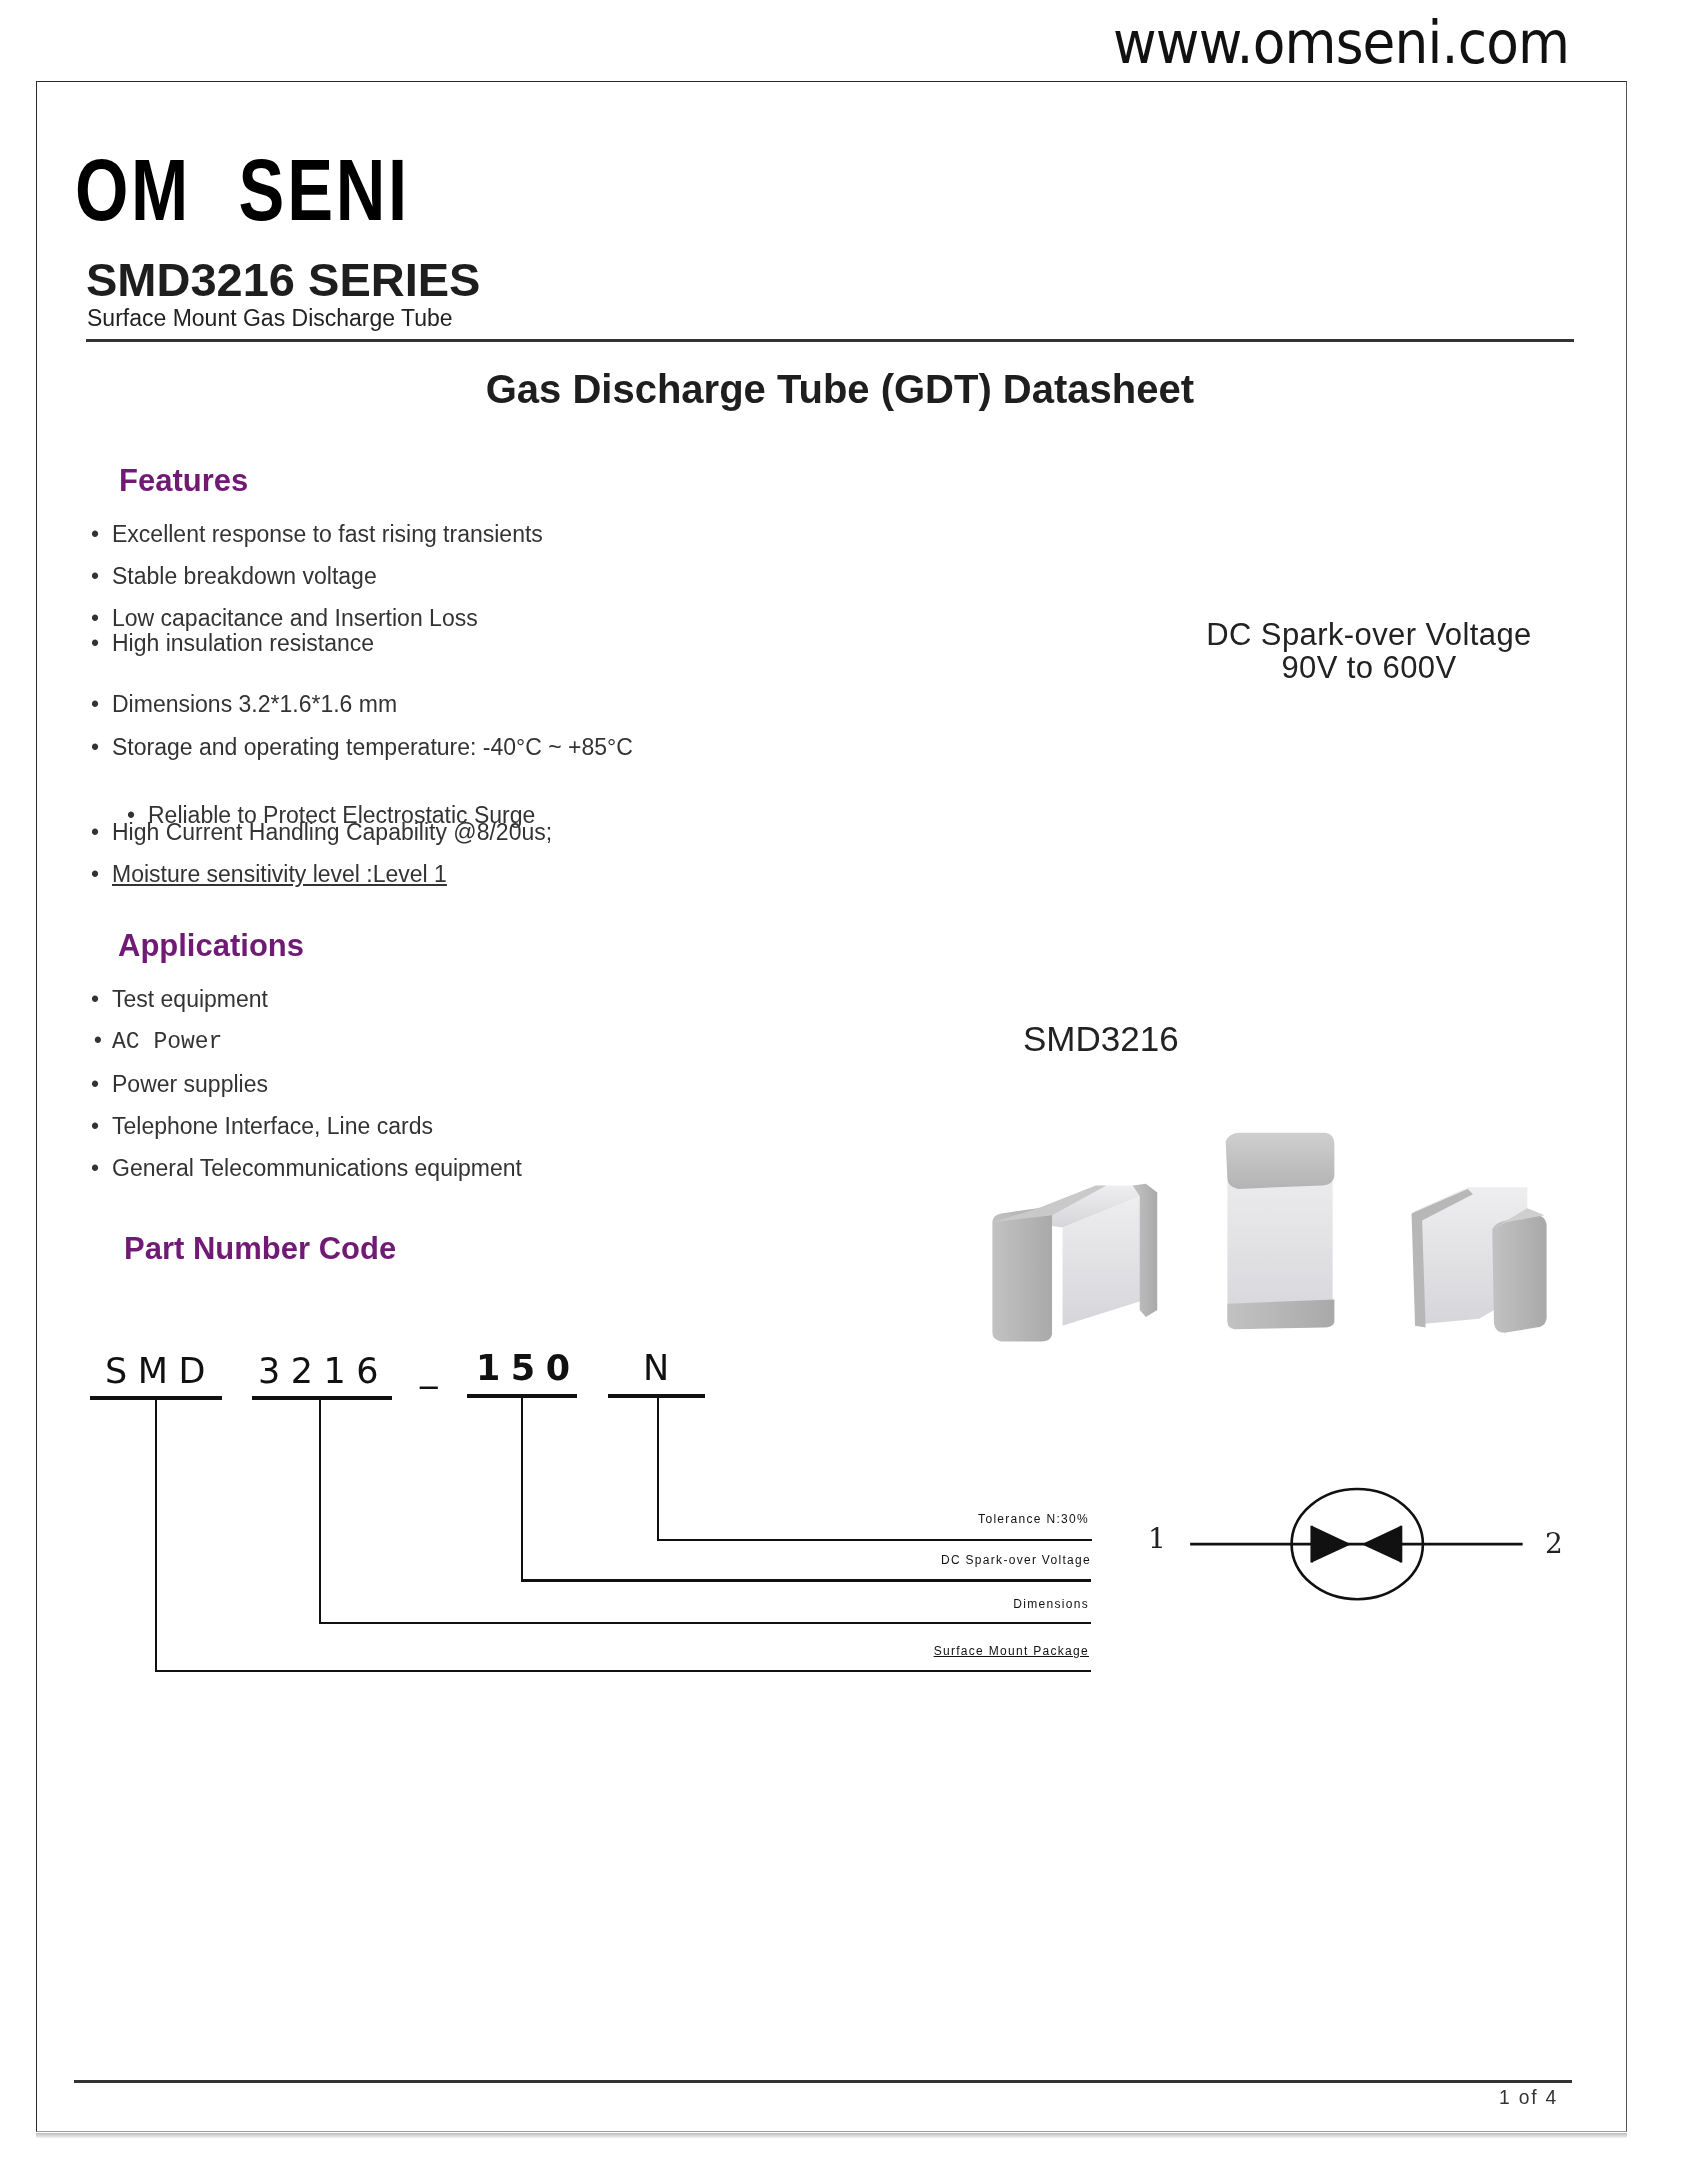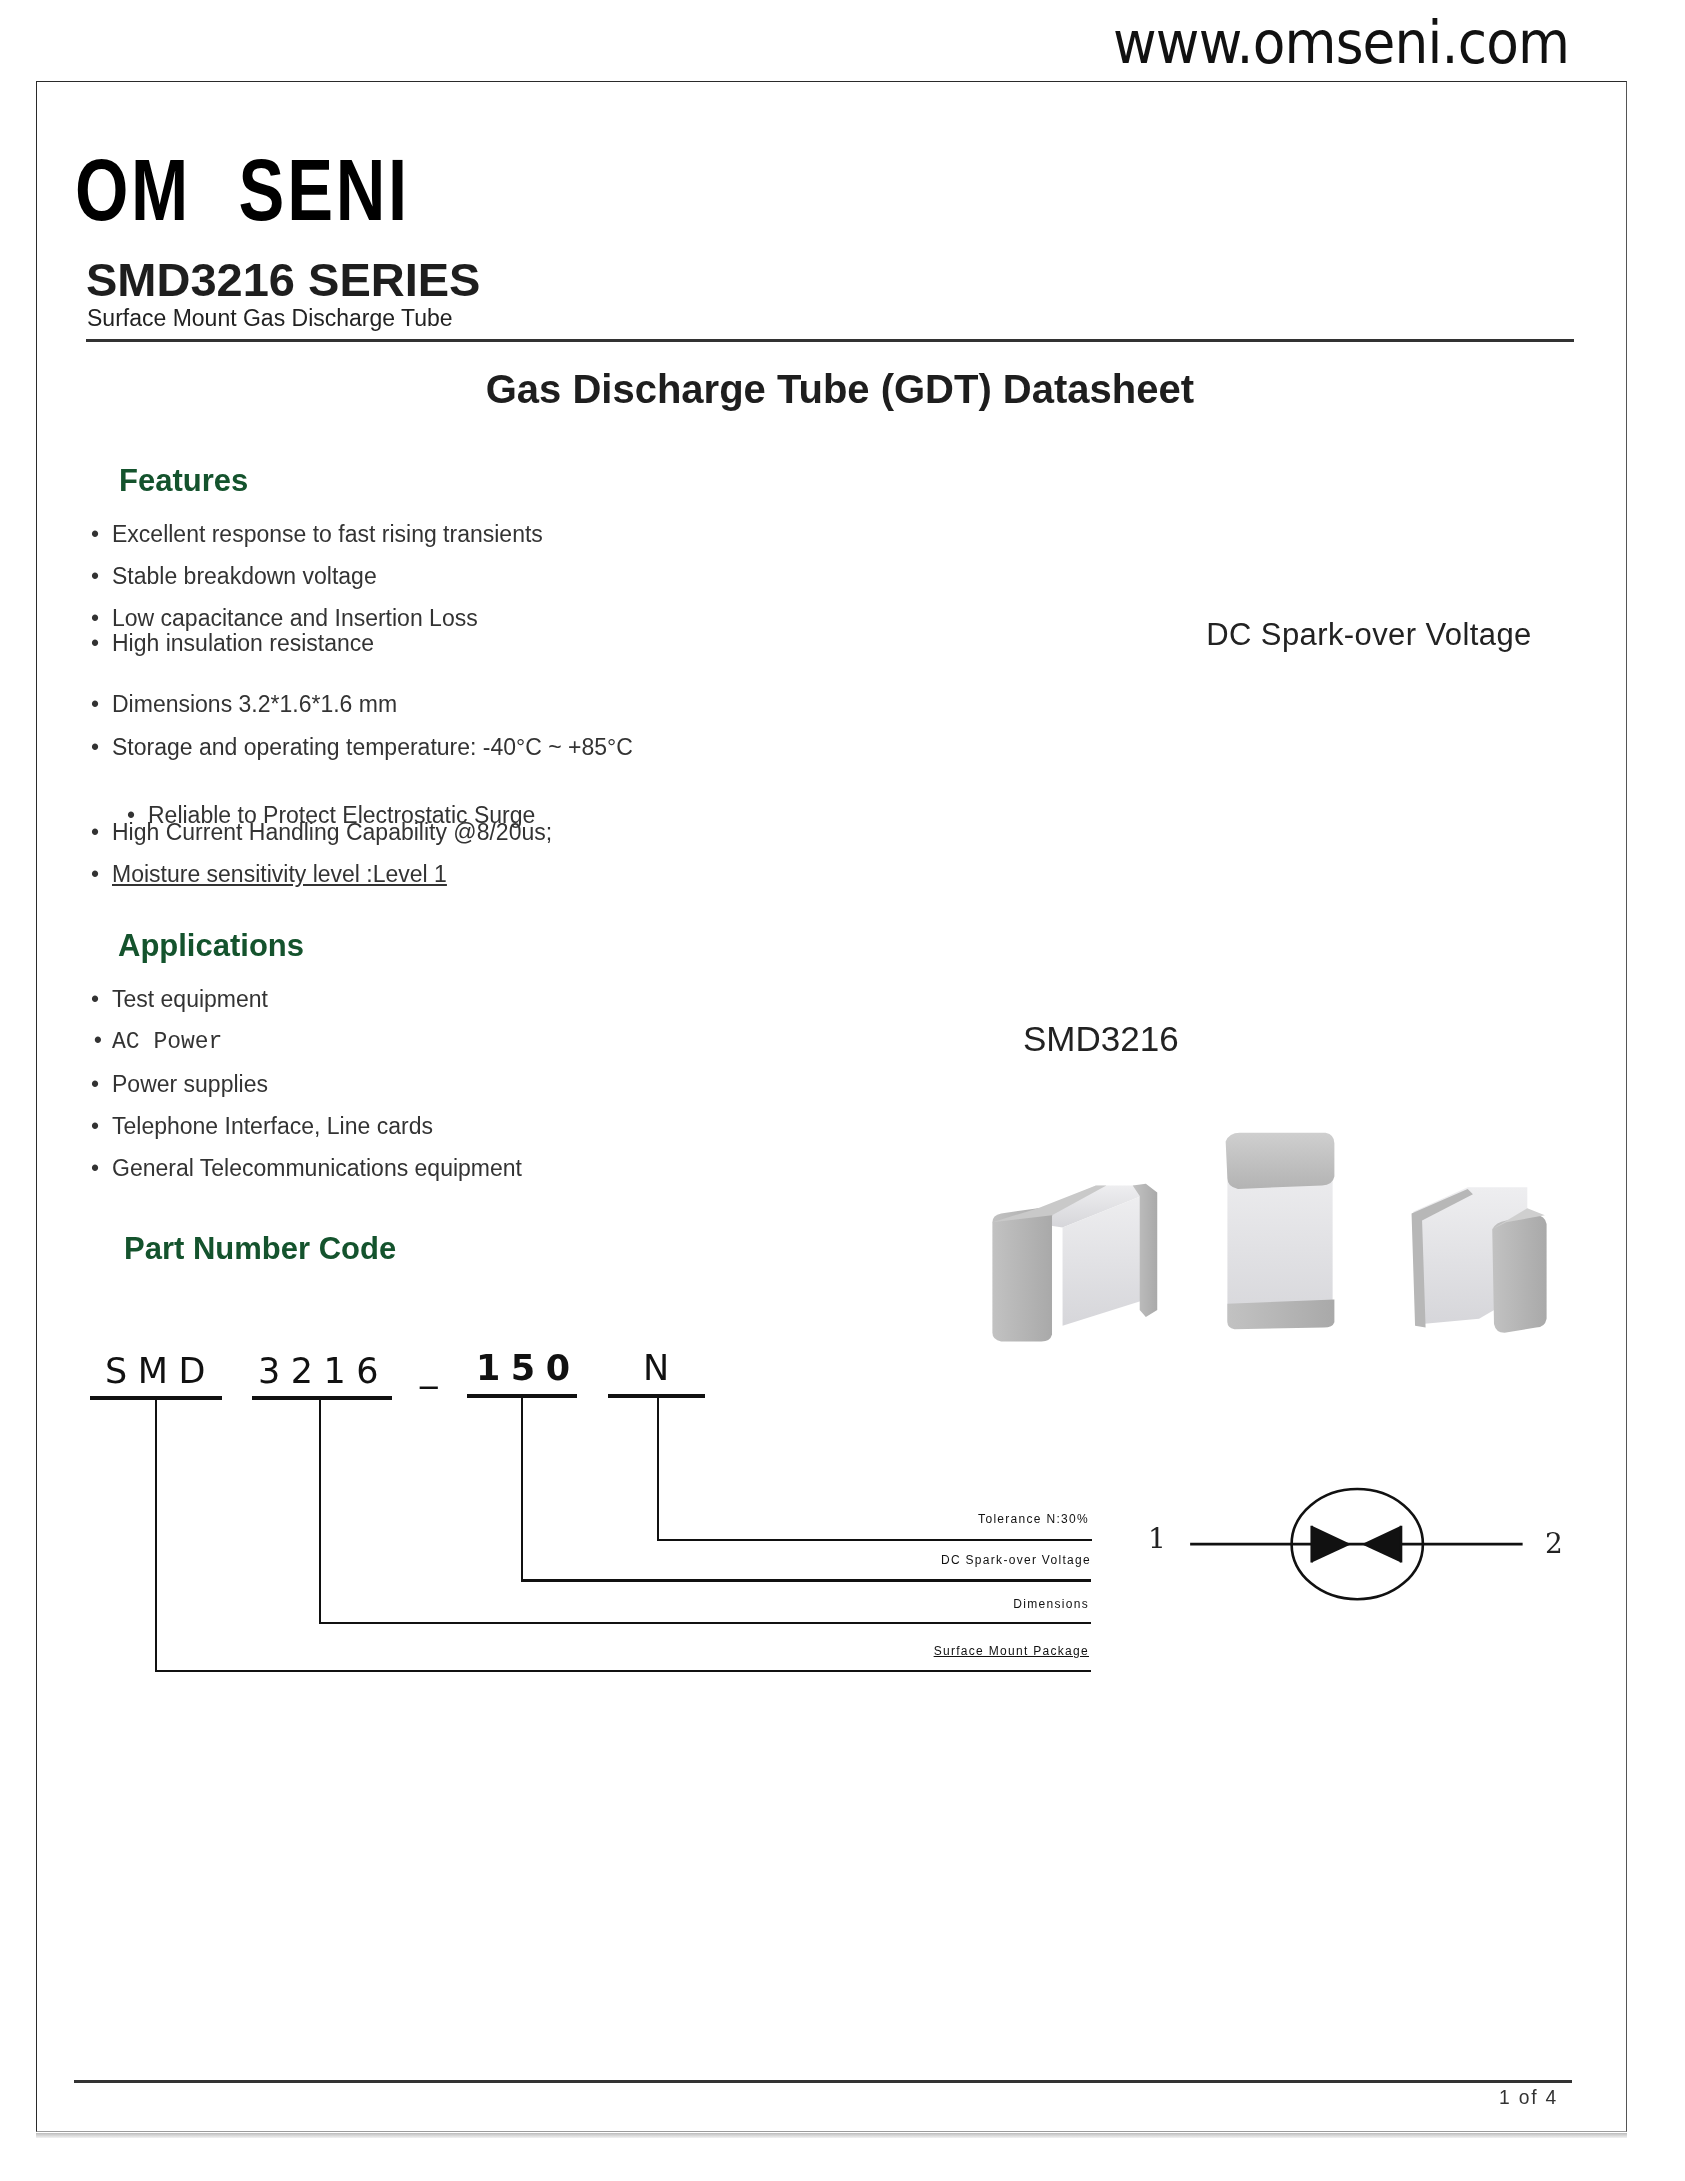--- a/index.html
+++ b/index.html
@@ -34,21 +34,21 @@
     left: 87px; top: 307px; font-size: 23px; color: #222; white-space: nowrap; line-height: 1;
   }
   .header-rule { left: 86px; top: 339px; width: 1488px; height: 2.6px; background: #333; }
 
   .doc-title {
     left: 0; width: 1685px; top: 369px; text-align: center;
     font-size: 40px; font-weight: bold; color: #1e1e1e; line-height: 1;
     transform: translateX(-2.6px);
   }
 
-  .section-heading { font-size: 31px; font-weight: bold; color: #14532d; line-height: 1; white-space: nowrap; }
+  .section-heading { font-size: 31px; font-weight: bold; color: #701a75; line-height: 1; white-space: nowrap; }
 
   .bullet-list { list-style: none; }
   .bullet-list li {
     position: absolute; left: 0; font-size: 23px; color: #333; white-space: nowrap; line-height: 1;
   }
   .bullet-list li .dot {
     display: inline-block; width: 21px; font-size: 23px; color: #333;
   }
 
   .spark-box {
@@ -98,20 +98,21 @@
   <li style="top:632px;"><span class="dot">•</span><span>High insulation resistance</span></li>
   <li style="top:693px;"><span class="dot">•</span><span>Dimensions 3.2*1.6*1.6 mm</span></li>
   <li style="top:736px;"><span class="dot">•</span><span>Storage and operating temperature: -40°C ~ +85°C</span></li>
   <li style="top:804px;margin-left:36px;"><span class="dot">•</span><span>Reliable to Protect Electrostatic Surge</span></li>
   <li style="top:821px;"><span class="dot">•</span><span>High Current Handling Capability @8/20us;</span></li>
   <li style="top:863px;text-decoration:underline;"><span class="dot">•</span><span>Moisture sensitivity level :Level 1</span></li>
 </ul>
 
 <div class="abs spark-box">
   <div>DC Spark-over Voltage</div>
+  <div>90V to 600V</div>
 </div>
 
 <div class="abs section-heading" style="left:118px; top:930px;">Applications</div>
 <ul class="abs bullet-list" style="left:91px; top:0;">
   <li style="top:988px;"><span class="dot">•</span><span>Test equipment</span></li>
   <li style="top:1031px;font-family:Liberation Mono, monospace;"><span class="dot">•</span><span>AC Power</span></li>
   <li style="top:1073px;"><span class="dot">•</span><span>Power supplies</span></li>
   <li style="top:1115px;"><span class="dot">•</span><span>Telephone Interface, Line cards</span></li>
   <li style="top:1157px;"><span class="dot">•</span><span>General Telecommunications equipment</span></li>
 </ul>

